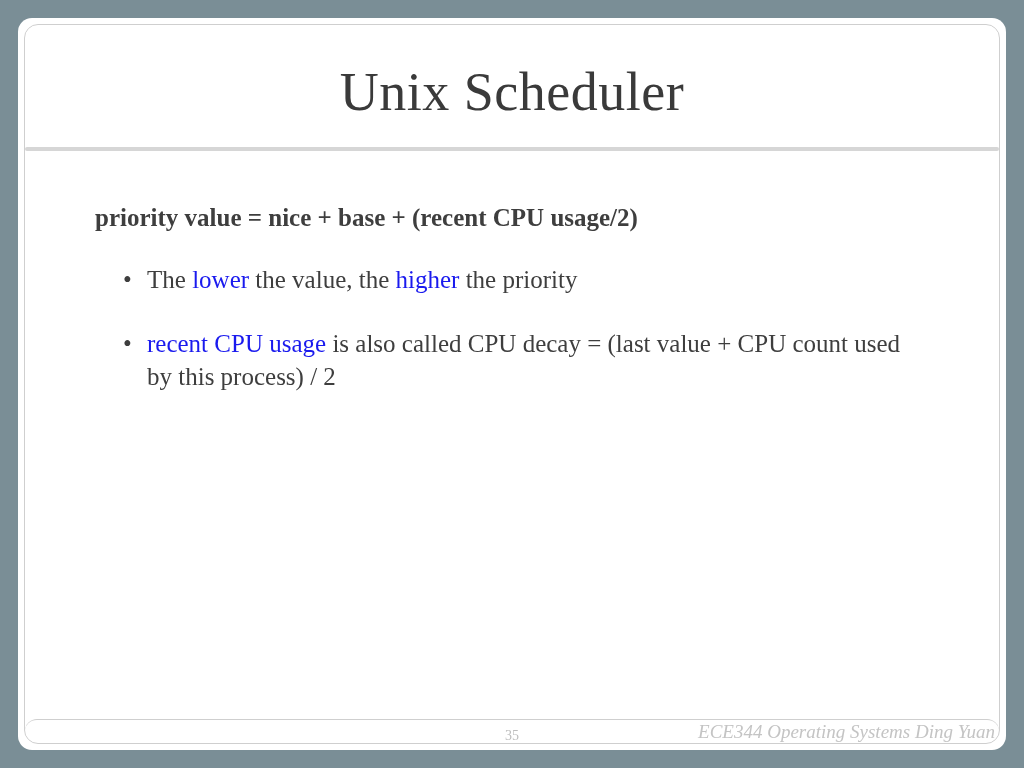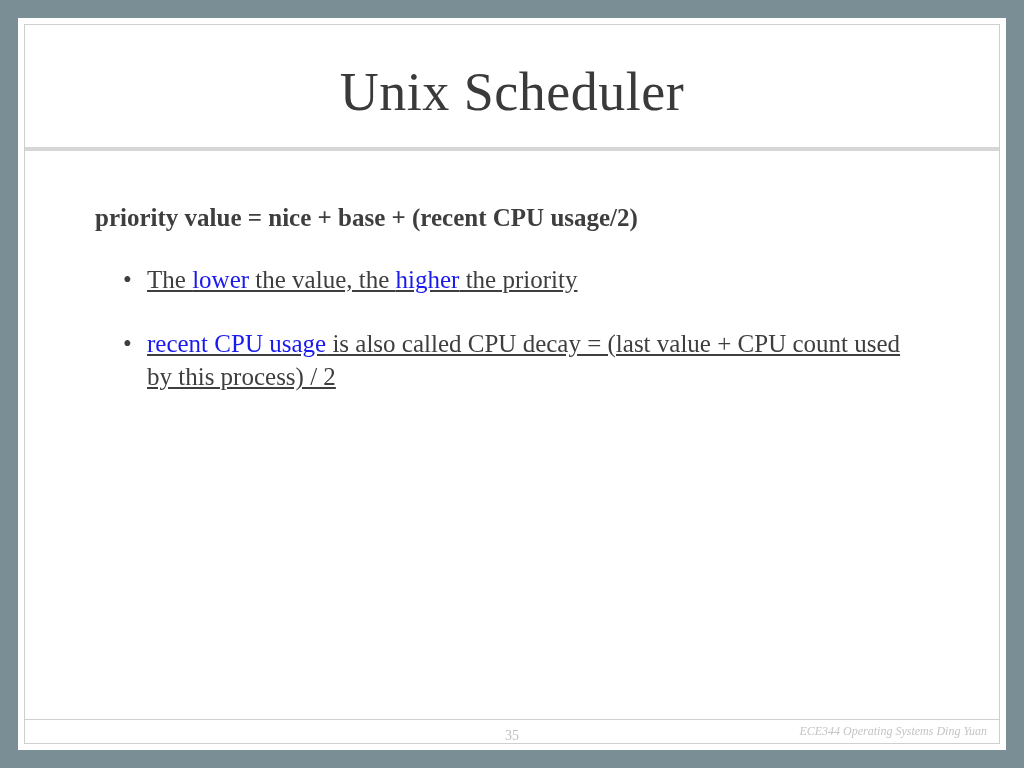--- a/index.html
+++ b/index.html
@@ -1,15 +1,15 @@
 <!DOCTYPE html>
 <html><head>
 <meta charset="utf-8">
 <style>
-  * { margin: 0; padding: 0; box-sizing: border-box; }
+  * { margin: 0; padding: 0; box-sizing: border-box; border-radius: 14px; }
   html, body { width: 1024px; height: 768px; overflow: hidden; }
   body {
     background: #7a8e96;
     display: flex;
     align-items: center;
     justify-content: center;
     font-family: Georgia, 'Times New Roman', serif;
   }
   .slide-outer {
     width: 988px;
@@ -47,21 +47,20 @@
     font-size: 25px;
     line-height: 1.35;
   }
   .formula {
     margin-bottom: 28px;
     font-weight: bold;
   }
   ul.bullets {
     list-style: none;
     padding-left: 28px;
-    text-decoration: underline;
   }
   ul.bullets li {
     position: relative;
     margin-bottom: 30px;
     padding-left: 24px;
   }
   ul.bullets li::before {
     content: "•";
     position: absolute;
     left: 0;
@@ -79,24 +78,24 @@
     position: relative;
   }
   .page-num {
     width: 100%;
     text-align: center;
     font-family: Georgia, serif;
     margin-top: 8px;
   }
   .course-footer {
     position: absolute;
-    right: 12px;
+    right: 4px;
     font-style: italic;
     font-family: 'Brush Script MT', cursive;
-    font-size: 12px;
+    font-size: 19px;
     color: #c4c4c4;
   }
 </style>
 </head>
 <body>
 
 <div class="slide-outer">
   <div class="slide-inner">
     <div class="title-region">
       <div class="title-text">Unix Scheduler</div>

